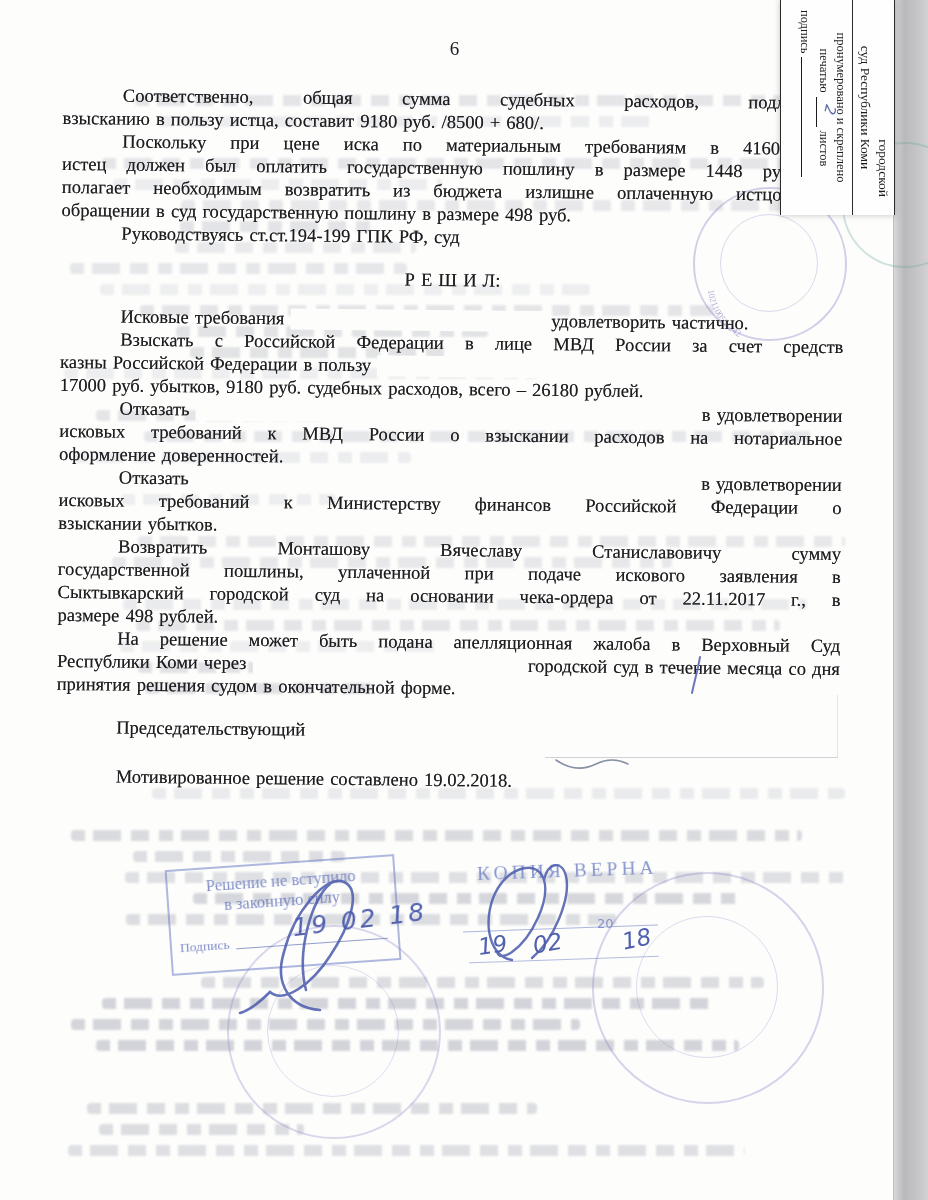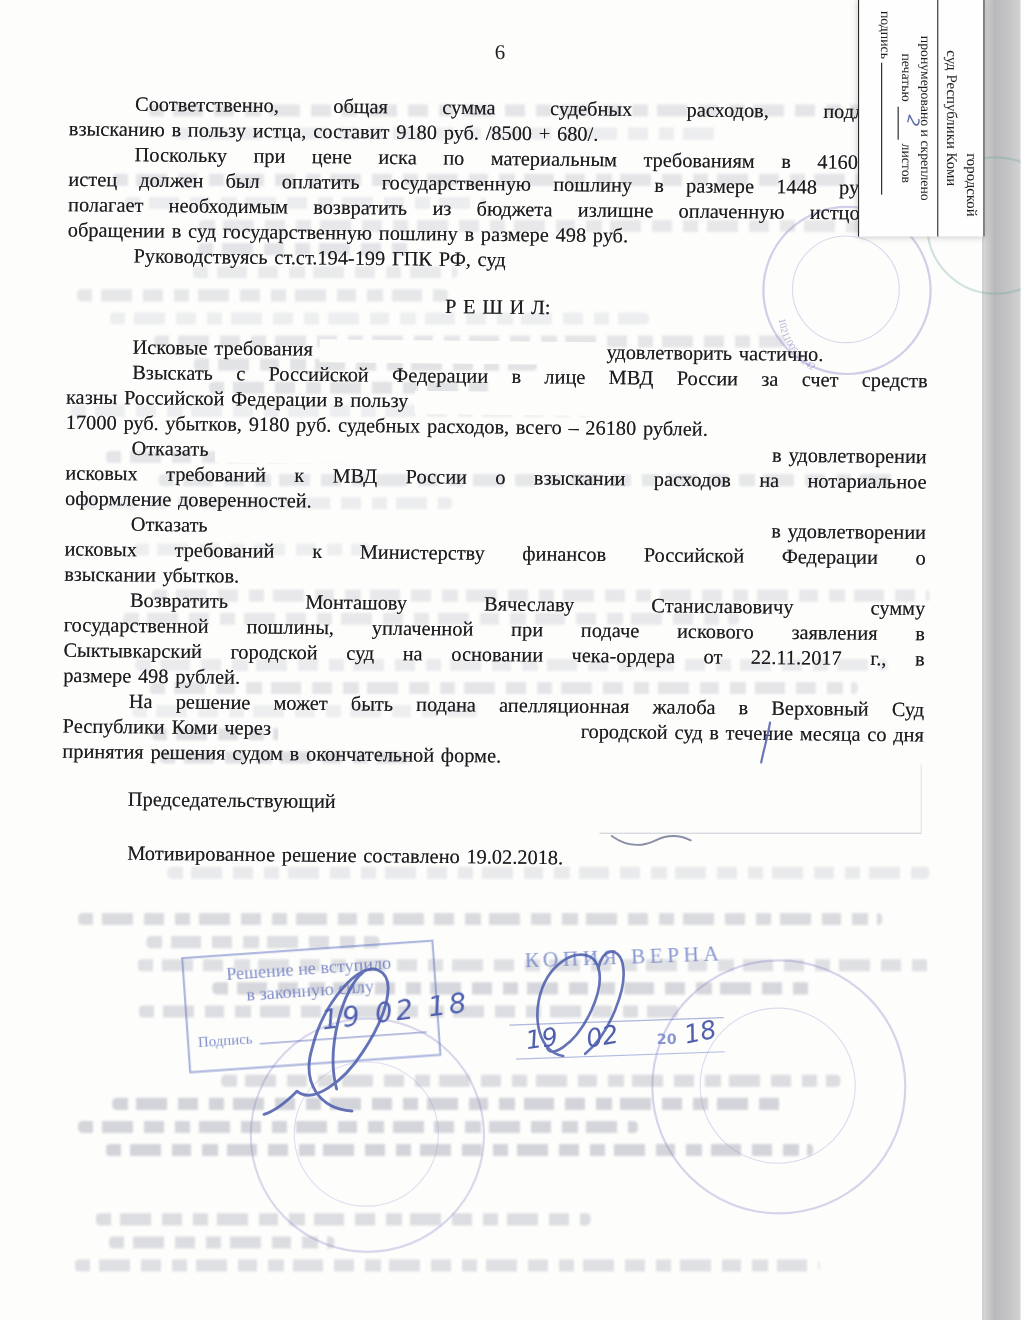--- a/index.html
+++ b/index.html
@@ -232,21 +232,21 @@
   </div>
   <div class="hw" style="left:292px;top:905px;font-size:25px;letter-spacing:3px;transform:rotate(-7deg);filter:blur(.3px);">19 02 18</div>
 
   <div class="copy-stamp">
     <div class="label">КОПИЯ ВЕРНА</div>
     <div class="rule1"></div>
     <div class="rule2"></div>
   </div>
   <div class="hw" style="left:478px;top:932px;font-size:23px;transform:rotate(-8deg);">19</div>
   <div class="hw" style="left:533px;top:930px;font-size:23px;transform:rotate(-10deg);">02</div>
-  <div class="hw" style="left:597px;top:938px;font-size:13px;font-style:normal;color:rgba(118,134,200,.85);font-weight:bold;">20</div>
+  <div class="hw" style="left:597px;top:916px;font-size:13px;font-style:normal;color:rgba(118,134,200,.85);">20</div>
   <div class="hw" style="left:622px;top:926px;font-size:23px;transform:rotate(-12deg);">18</div>
 
   <svg class="sig" style="left:228px;top:858px;" width="205" height="162" viewBox="0 0 205 162">
     <g fill="none" stroke="#4f5fae" stroke-width="2.6" stroke-linecap="round" opacity=".88">
       <path d="M92,152 C62,150 46,126 56,94 C66,54 98,16 116,24 C134,32 122,68 102,98 C84,126 56,146 42,134"></path>
       <path d="M78,132 C68,94 84,40 102,26"></path>
       <path d="M42,134 C34,142 22,152 12,155"></path>
     </g>
   </svg>
   <svg class="sig" style="left:448px;top:850px;" width="140" height="122" viewBox="0 0 140 122">

